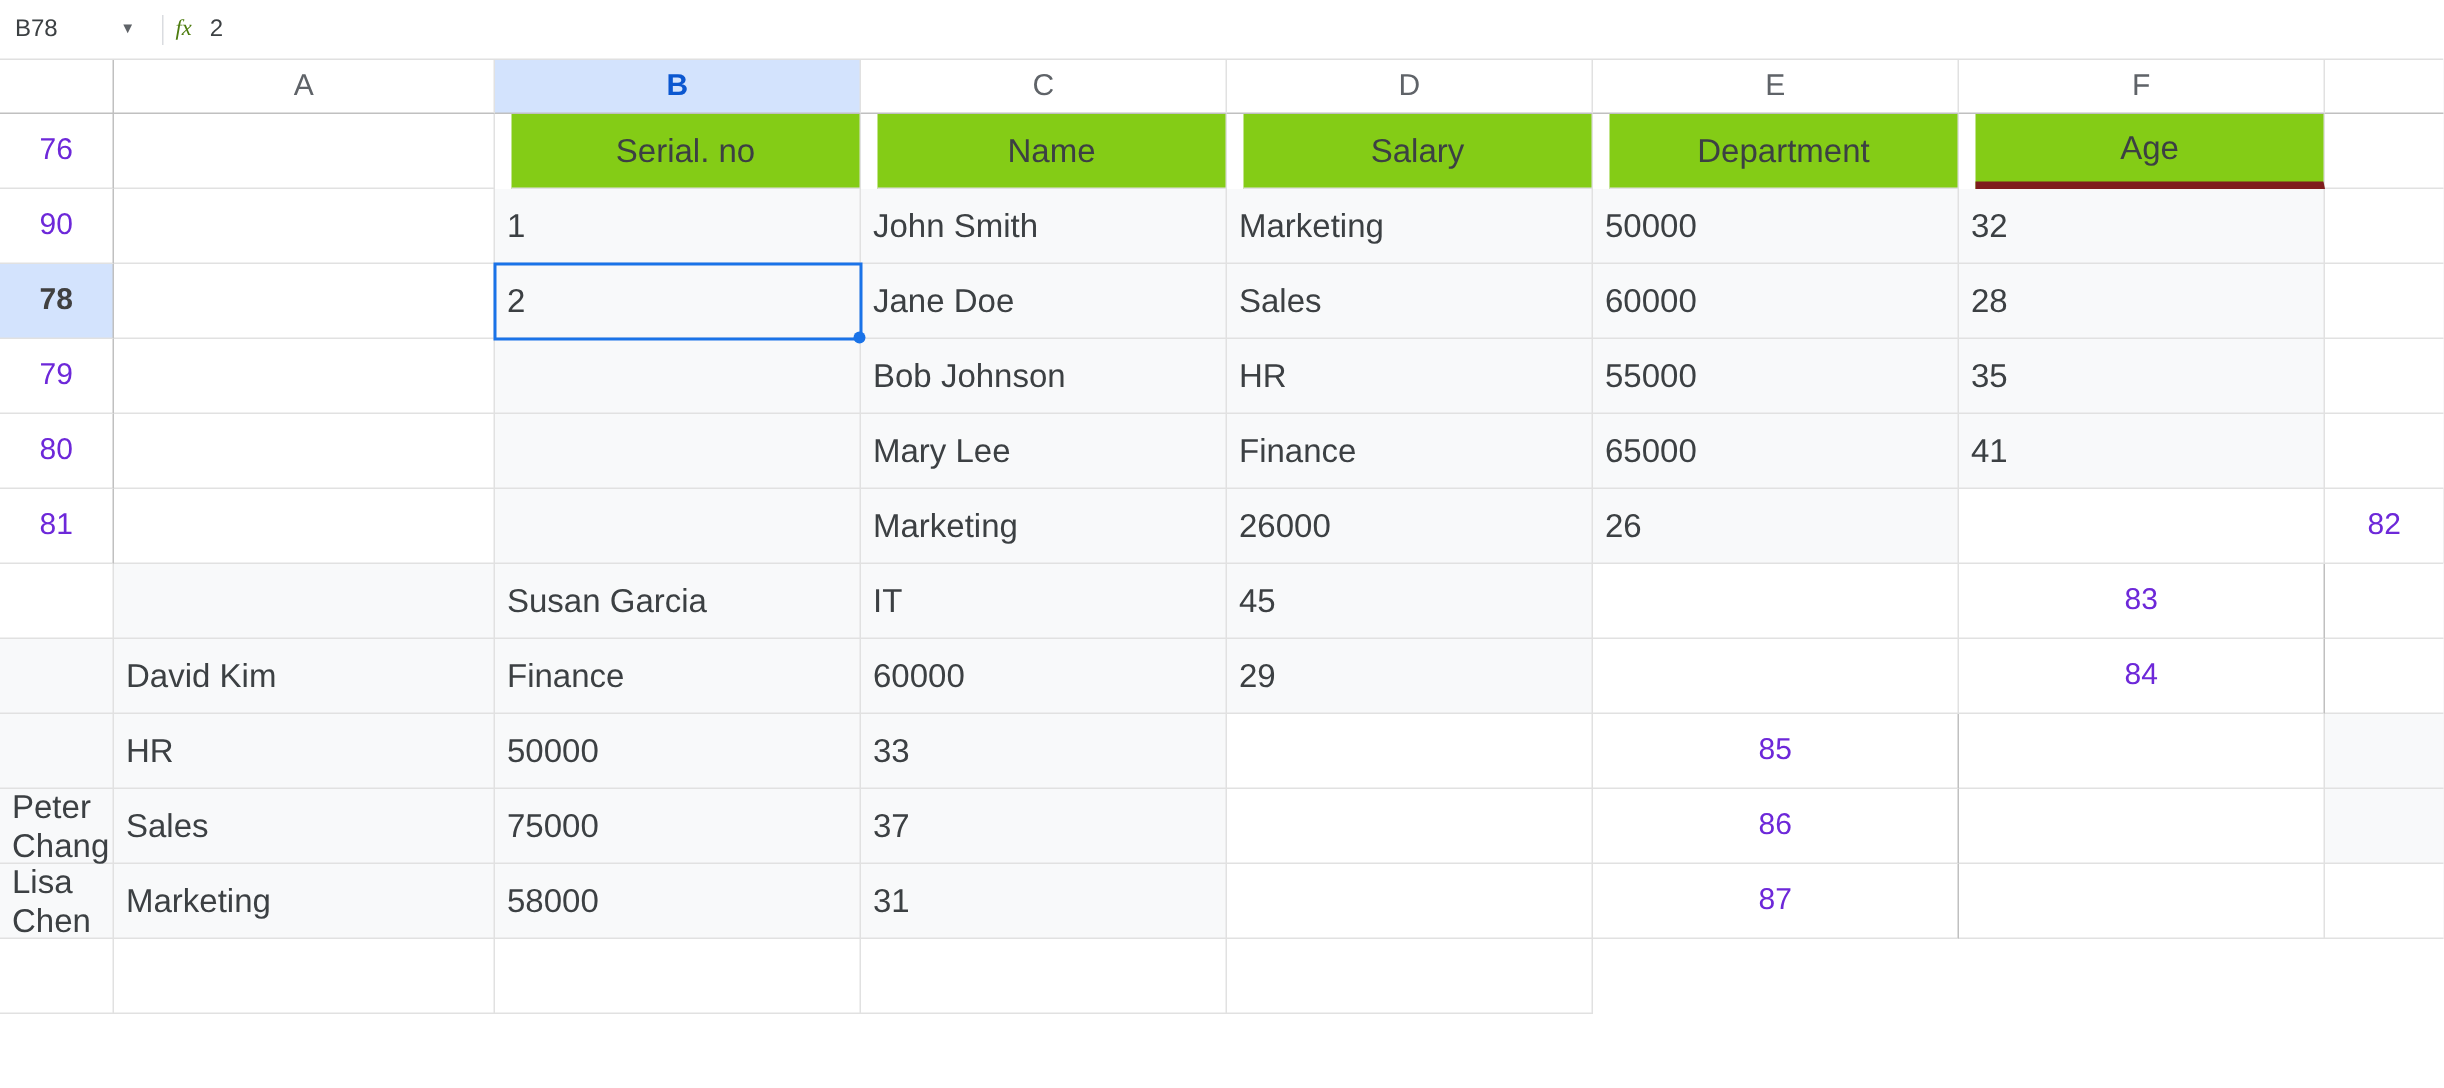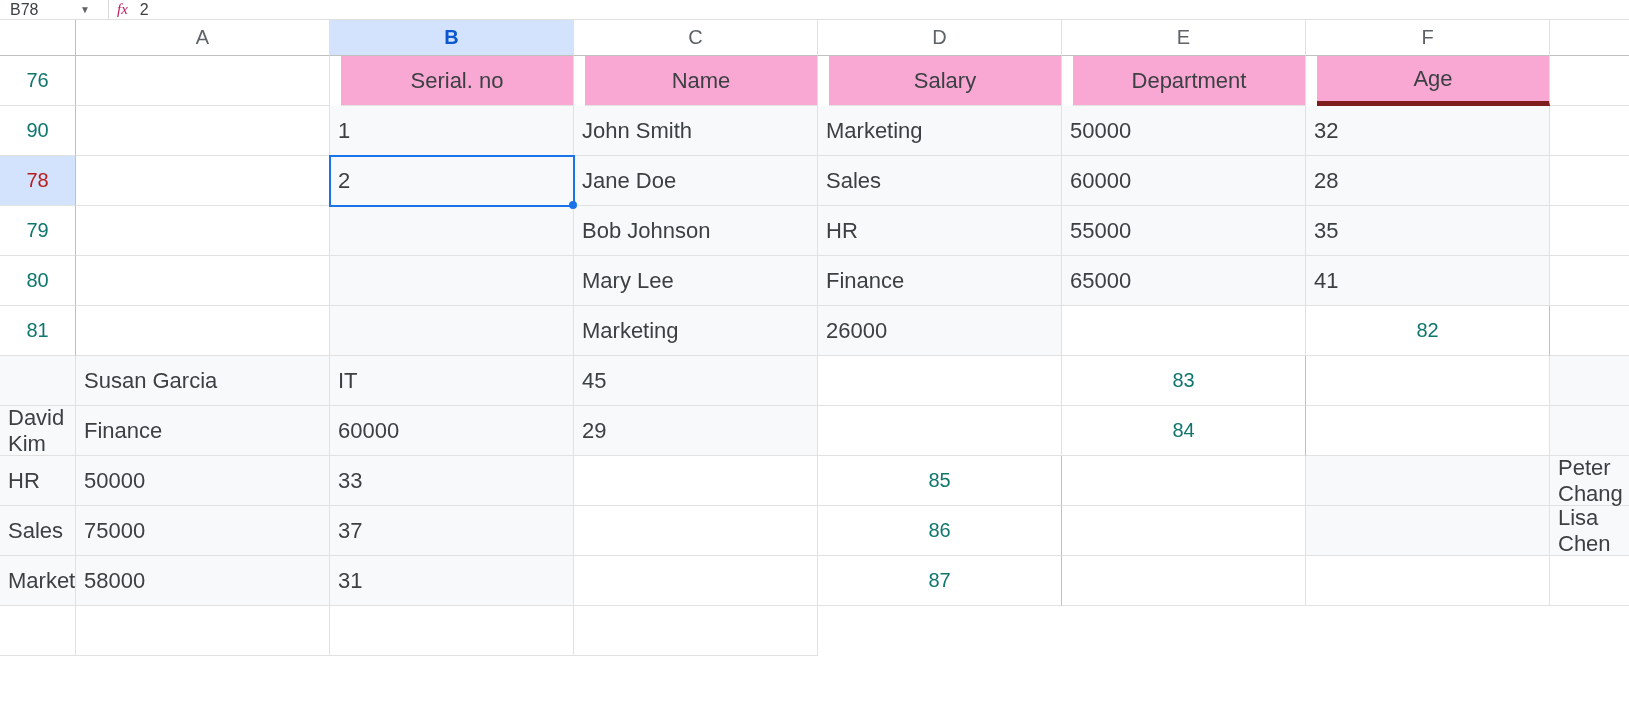--- a/index.html
+++ b/index.html
@@ -12,21 +12,21 @@
       background: #fff;
       overflow: hidden;
       width: 1629px;
       height: 725px;
     }
     
     
     .formula-bar {
       display: flex;
       align-items: center;
-      height: 20px;
+      height: 40px;
       border-bottom: 1px solid #e0e0e0;
       font-size: 16px;
       color: #3c4043;
     }
     .cell-ref-box {
       width: 100px;
       padding: 0 10px;
       display: flex;
       align-items: center;
       justify-content: space-between;
@@ -41,21 +41,21 @@
       color: #5f6368;
     }
     .divider {
       width: 1px;
       height: 20px;
       background: #dadce0;
       margin: 0 8px;
     }
     .fx-label {
       font-style: italic;
-      color: #be185d;
+      color: #4d7c0f;
       font-size: 15px;
       margin-right: 12px;
       font-family: 'Times New Roman', serif;
     }
     .formula-value {
       color: #3c4043;
       font-size: 16px;
     }
     
     
@@ -90,40 +90,40 @@
       background: #d3e3fd;
       color: #0b57d0;
       font-weight: 600;
     }
     
     
     .row-header {
       background: #fff;
       justify-content: center;
       font-size: 20px;
-      color: #0f766e;
+      color: #6d28d9;
       border-right: 1px solid #c0c0c0;
     }
     .row-header.active {
       background: #d3e3fd;
-      color: #b91c1c;
-      font-weight: 400;
+      color: #404040;
+      font-weight: 700;
     }
     
     
     .corner {
       background: #fff;
       border-right: 1px solid #c0c0c0;
       border-bottom: 1px solid #c0c0c0;
       height: 36px;
     }
     
     
     .data-header {
-      background: #f9a8d4;
+      background: #84cc16;
       justify-content: center;
       color: #3c4043;
       font-size: 22px;
       margin-left: 11px;
     }
     .data-header.last {
       border-bottom: 5px solid #7f1d1d;
     }
     
     
@@ -220,20 +220,21 @@
   <div class="cell data-cell">Finance</div>
   <div class="cell data-cell">65000</div>
   <div class="cell data-cell">41</div>
   <div class="cell empty-cell"></div>
 
   <div class="cell row-header">81</div>
   <div class="cell empty-cell"></div>
   <div class="cell data-cell"></div>
   <div class="cell data-cell">Marketing</div>
   <div class="cell data-cell">26000</div>
+  <div class="cell data-cell">26</div>
   <div class="cell empty-cell"></div>
 
   <div class="cell row-header">82</div>
   <div class="cell empty-cell"></div>
   <div class="cell data-cell"></div>
   <div class="cell data-cell">Susan Garcia</div>
   <div class="cell data-cell">IT</div>
   <div class="cell data-cell">45</div>
   <div class="cell empty-cell"></div>
 

